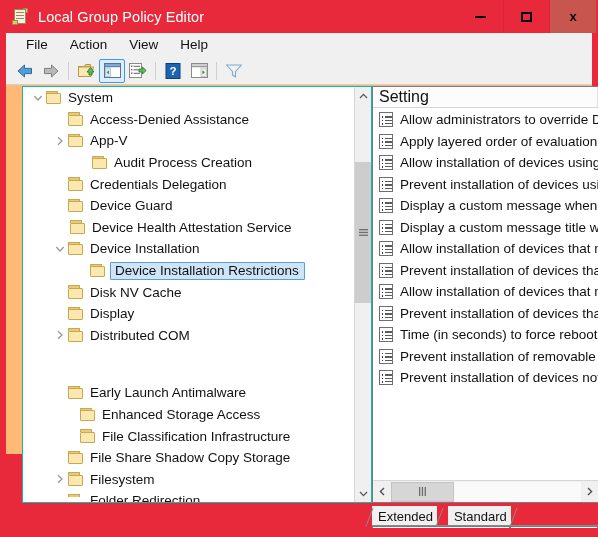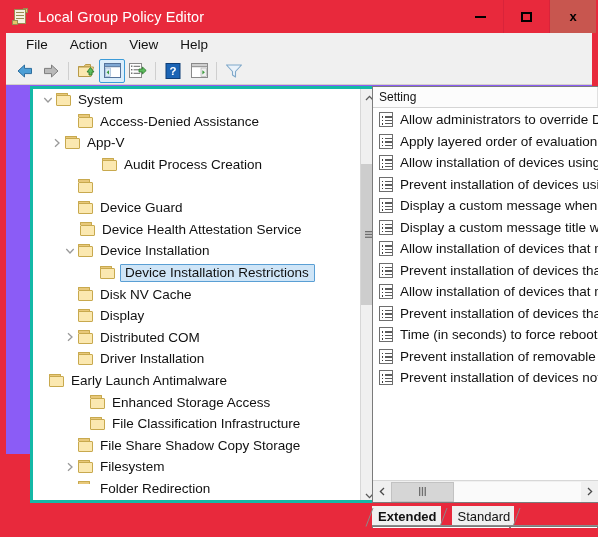--- a/index.html
+++ b/index.html
@@ -82,21 +82,21 @@
   .cap-glyph-close {
     font-size: 13px; font-weight: bold; color: #000;
     line-height: 1; font-family: "Liberation Sans", sans-serif;
   }
 
   
   #client {
     position: absolute;
     left: 6px; top: 33px;
     width: 586px; height: 421px;
-    background: #8b5cf6;
+    background: #fdba74;
   }
 
   
   #menubar {
     position: absolute; left: 0; top: 0;
     width: 586px; height: 24px;
     background: #F0F0F0;
     display: flex; align-items: center;
     padding-left: 9px;
   }
@@ -129,24 +129,24 @@
     width: 1px; height: 18px; background: #CFCFCF;
     margin: 0 4px;
   }
 
   
   .arrow-ico { width: 18px; height: 16px; display:block; }
 
   
   #tree-pane {
     position: absolute;
-    left: 24px; top: 53px;
+    left: 16px; top: 53px;
     width: 350px; height: 417px;
     background: #ffffff;
-    border: 3px solid #14b8a6;
+    border: 1px solid #14b8a6;
     overflow: hidden;
   }
   #tree-inner {
     position: absolute; left: 0; top: 0;
     width: 331px; height: 415px;
     overflow: hidden;
   }
   .tree-row {
     position: relative;
     height: 21.6px;
@@ -218,21 +218,21 @@
     background: #ffffff;
     border: 1px solid #7B7B7B;
     border-right: 0;
     overflow: hidden;
   }
   #list-header {
     height: 21px;
     background: #FCFCFC;
     border-bottom: 1px solid #D5D5D5;
     display: flex; align-items: center;
-    font-size: 12px; color: #111;
+    font-size: 16px; color: #111;
     padding-left: 6px;
     position: relative;
   }
   #list-header .col-div {
     position: absolute; right: 0; top: 0; bottom: 0;
     width: 1px; background: #E0E0E0;
   }
   #list-body {
     position: absolute; left: 0; top: 22px;
     right: 0; bottom: 23px;
@@ -304,21 +304,21 @@
     display: flex; align-items: center;
     background: #F0F0F0;
     white-space: nowrap;
   }
   .tab .slant-l, .tab .slant-r {
     position: absolute; top: 2px;
     width: 9px; height: 19px;
   }
   .tab .slant-l { left: -7px; }
   .tab .slant-r { right: -7px; }
-  .tab.active { font-weight: bold; }
+  .tab.active { font-weight: normal; }
   #tab-underline {
     position: absolute; left: 366px; top: 492px;
     width: 226px; height: 1px; background: #8A8A8A;
   }
 
   
   #bottom-strip {
     position: absolute; left: 366px; top: 493px;
     width: 226px; height: 24px;
     display: flex;
@@ -461,21 +461,21 @@
             <span class="tree-label">System</span>
           </div>
           <div class="tree-row" style="padding-left: 29px;">
             <span class="tw-chev"></span>
             <span class="folder">
               <span class="tab"></span>
               <span class="body"></span>
             </span>
             <span class="tree-label">Access-Denied Assistance</span>
           </div>
-          <div class="tree-row" style="padding-left: 16px;">
+          <div class="tree-row" style="padding-left: 29px;">
             <span class="tw-chev">
               <svg width="8" height="10" viewBox="0 0 8 10">
                 <path d="M2 1.3 L6 5 L2 8.7" fill="none" stroke="#9A9A9A" stroke-width="1.3"></path>
               </svg>
             </span>
             <span class="folder">
               <span class="tab"></span>
               <span class="body"></span>
             </span>
             <span class="tree-label">App-V</span>
@@ -487,20 +487,21 @@
               <span class="body"></span>
             </span>
             <span class="tree-label">Audit Process Creation</span>
           </div>
           <div class="tree-row" style="padding-left: 29px;">
             <span class="tw-chev"></span>
             <span class="folder">
               <span class="tab"></span>
               <span class="body"></span>
             </span>
+            <span class="tree-label">Credentials Delegation</span>
           </div>
           <div class="tree-row" style="padding-left: 29px;">
             <span class="tw-chev"></span>
             <span class="folder">
               <span class="tab"></span>
               <span class="body"></span>
             </span>
             <span class="tree-label">Device Guard</span>
           </div>
           <div class="tree-row" style="padding-left: 31px; align-items: center;">
@@ -552,29 +553,21 @@
               <svg width="8" height="10" viewBox="0 0 8 10">
                 <path d="M2 1.3 L6 5 L2 8.7" fill="none" stroke="#9A9A9A" stroke-width="1.3"></path>
               </svg>
             </span>
             <span class="folder">
               <span class="tab"></span>
               <span class="body"></span>
             </span>
             <span class="tree-label">Distributed COM</span>
           </div>
-          <div class="tree-row" style="padding-left: 29px;">
-            <span class="tw-chev"></span>
-            <span class="folder">
-              <span class="tab"></span>
-              <span class="body"></span>
-            </span>
-            <span class="tree-label">Driver Installation</span>
-          </div>
-          <div class="tree-row" style="">
+          <div class="tree-row" style="padding-left: 29px; margin-top: 36px;">
             <span class="tw-chev"></span>
             <span class="folder">
               <span class="tab"></span>
               <span class="body"></span>
             </span>
             <span class="tree-label">Early Launch Antimalware</span>
           </div>
           <div class="tree-row" style="padding-left: 41px;">
             <span class="tw-chev"></span>
             <span class="folder">

